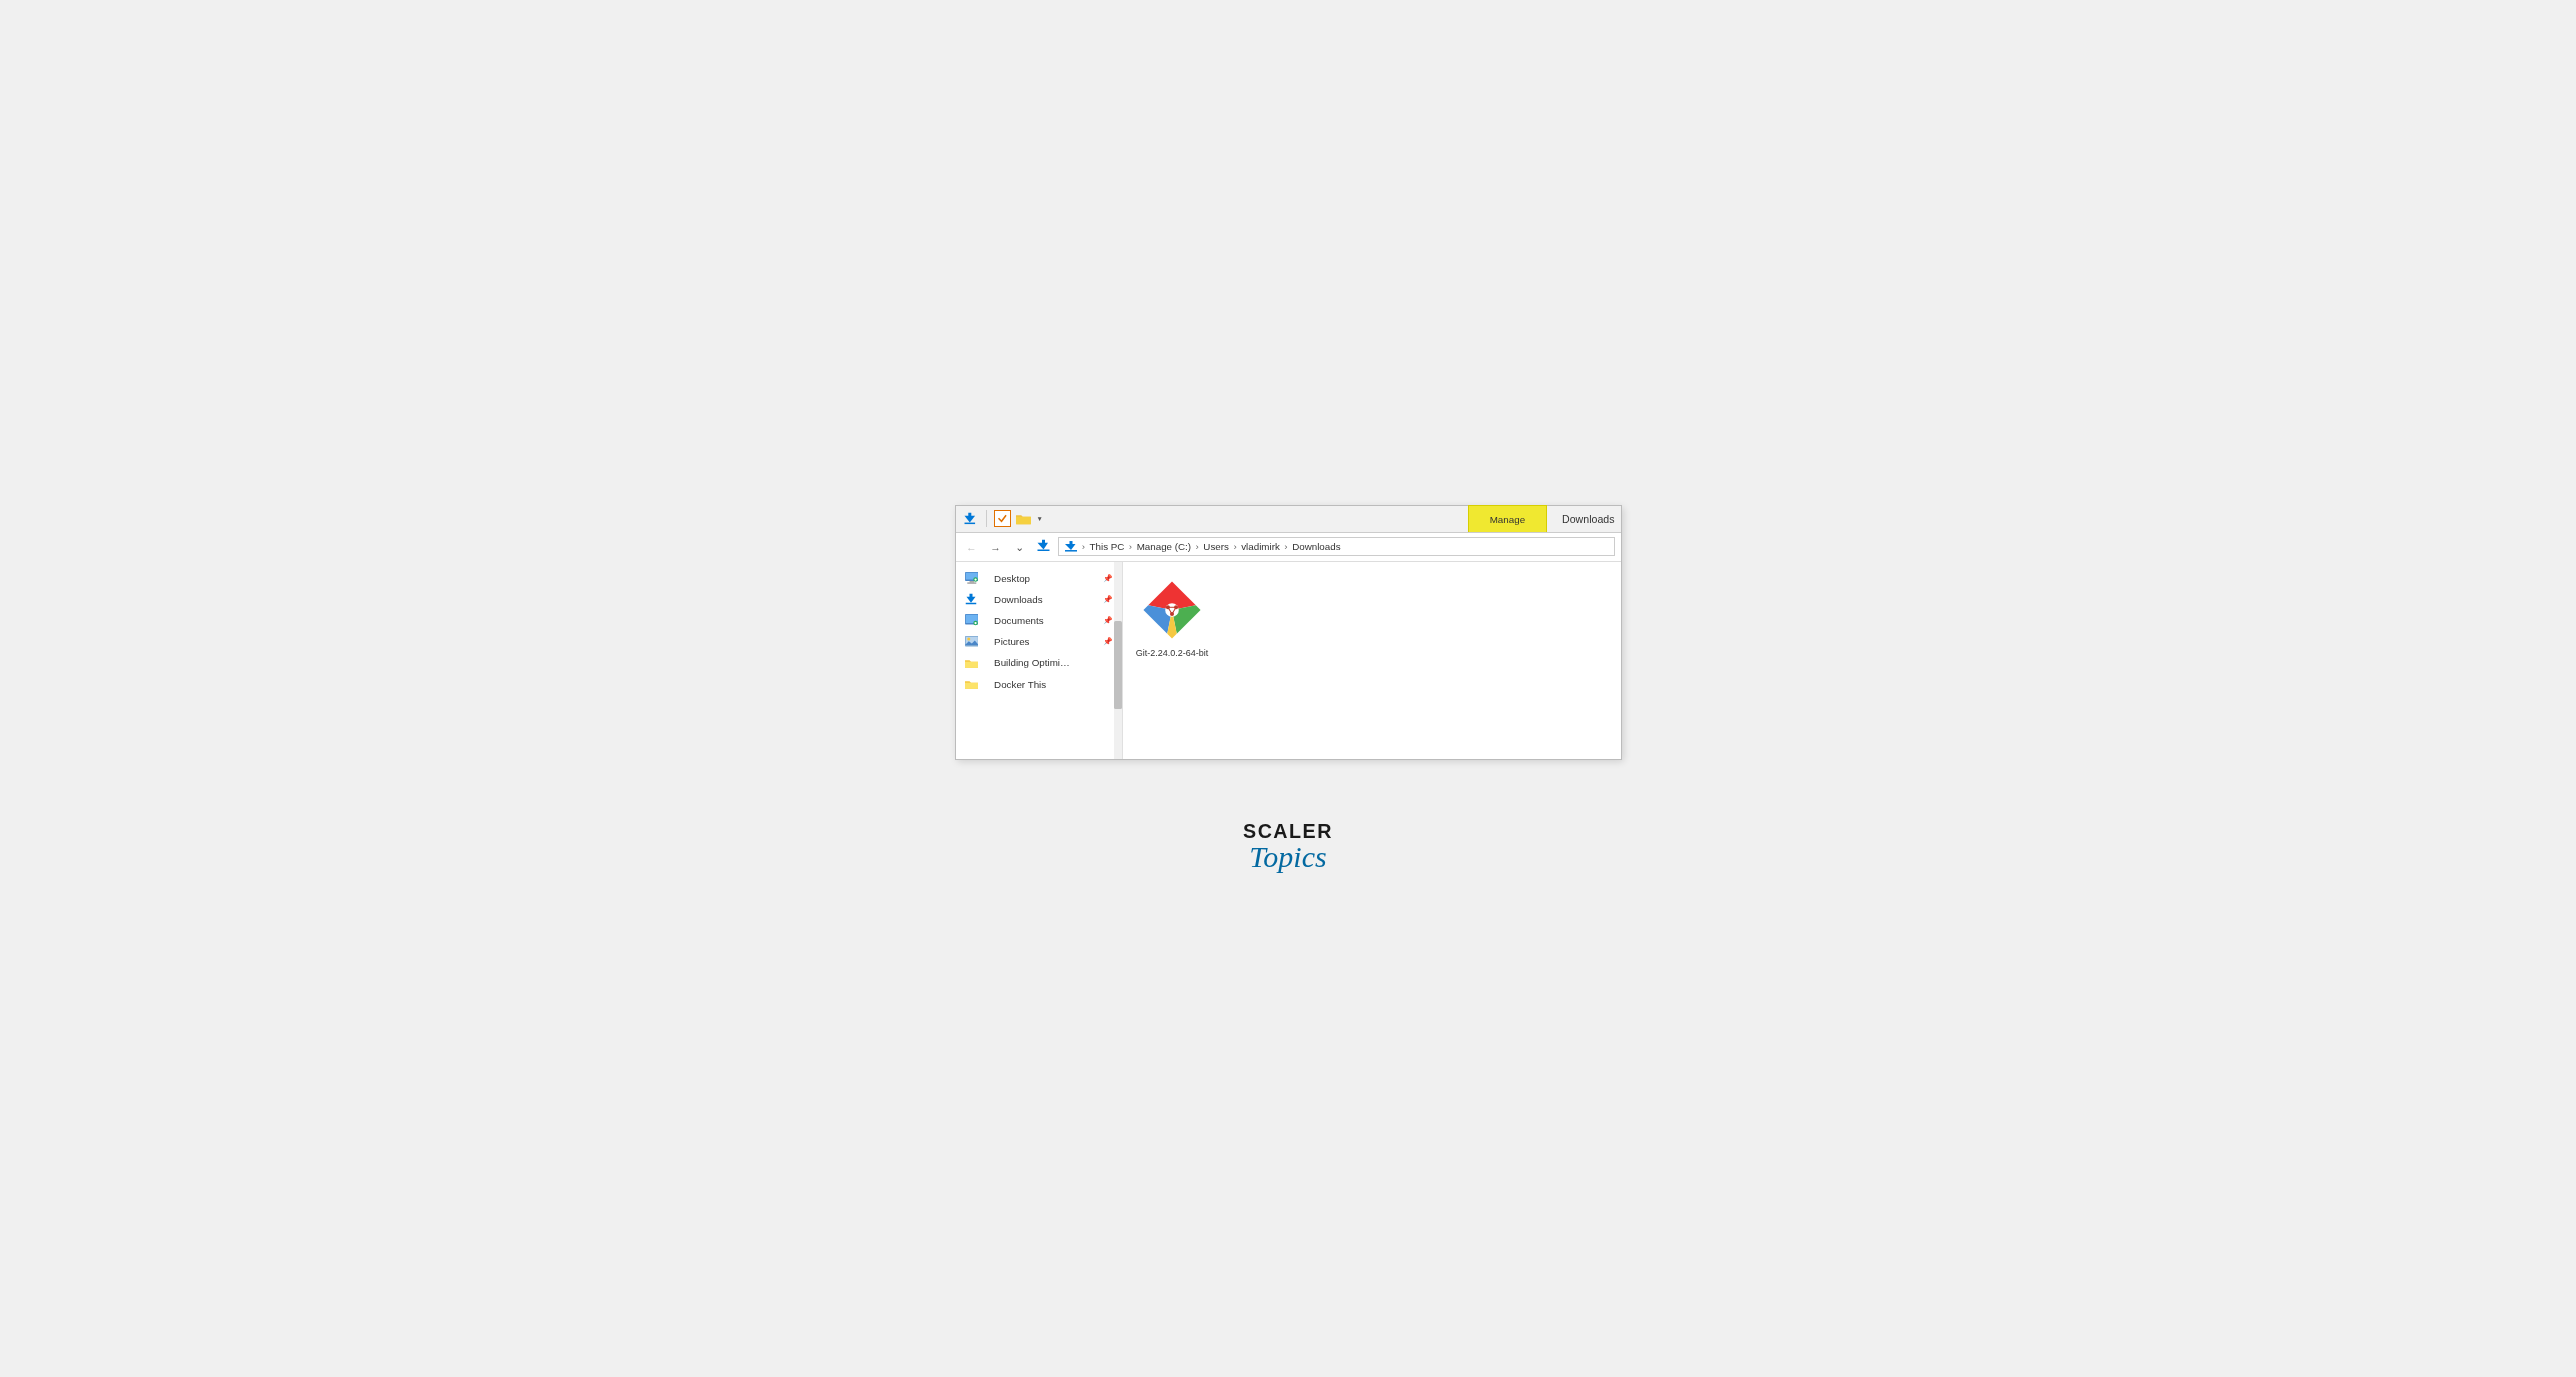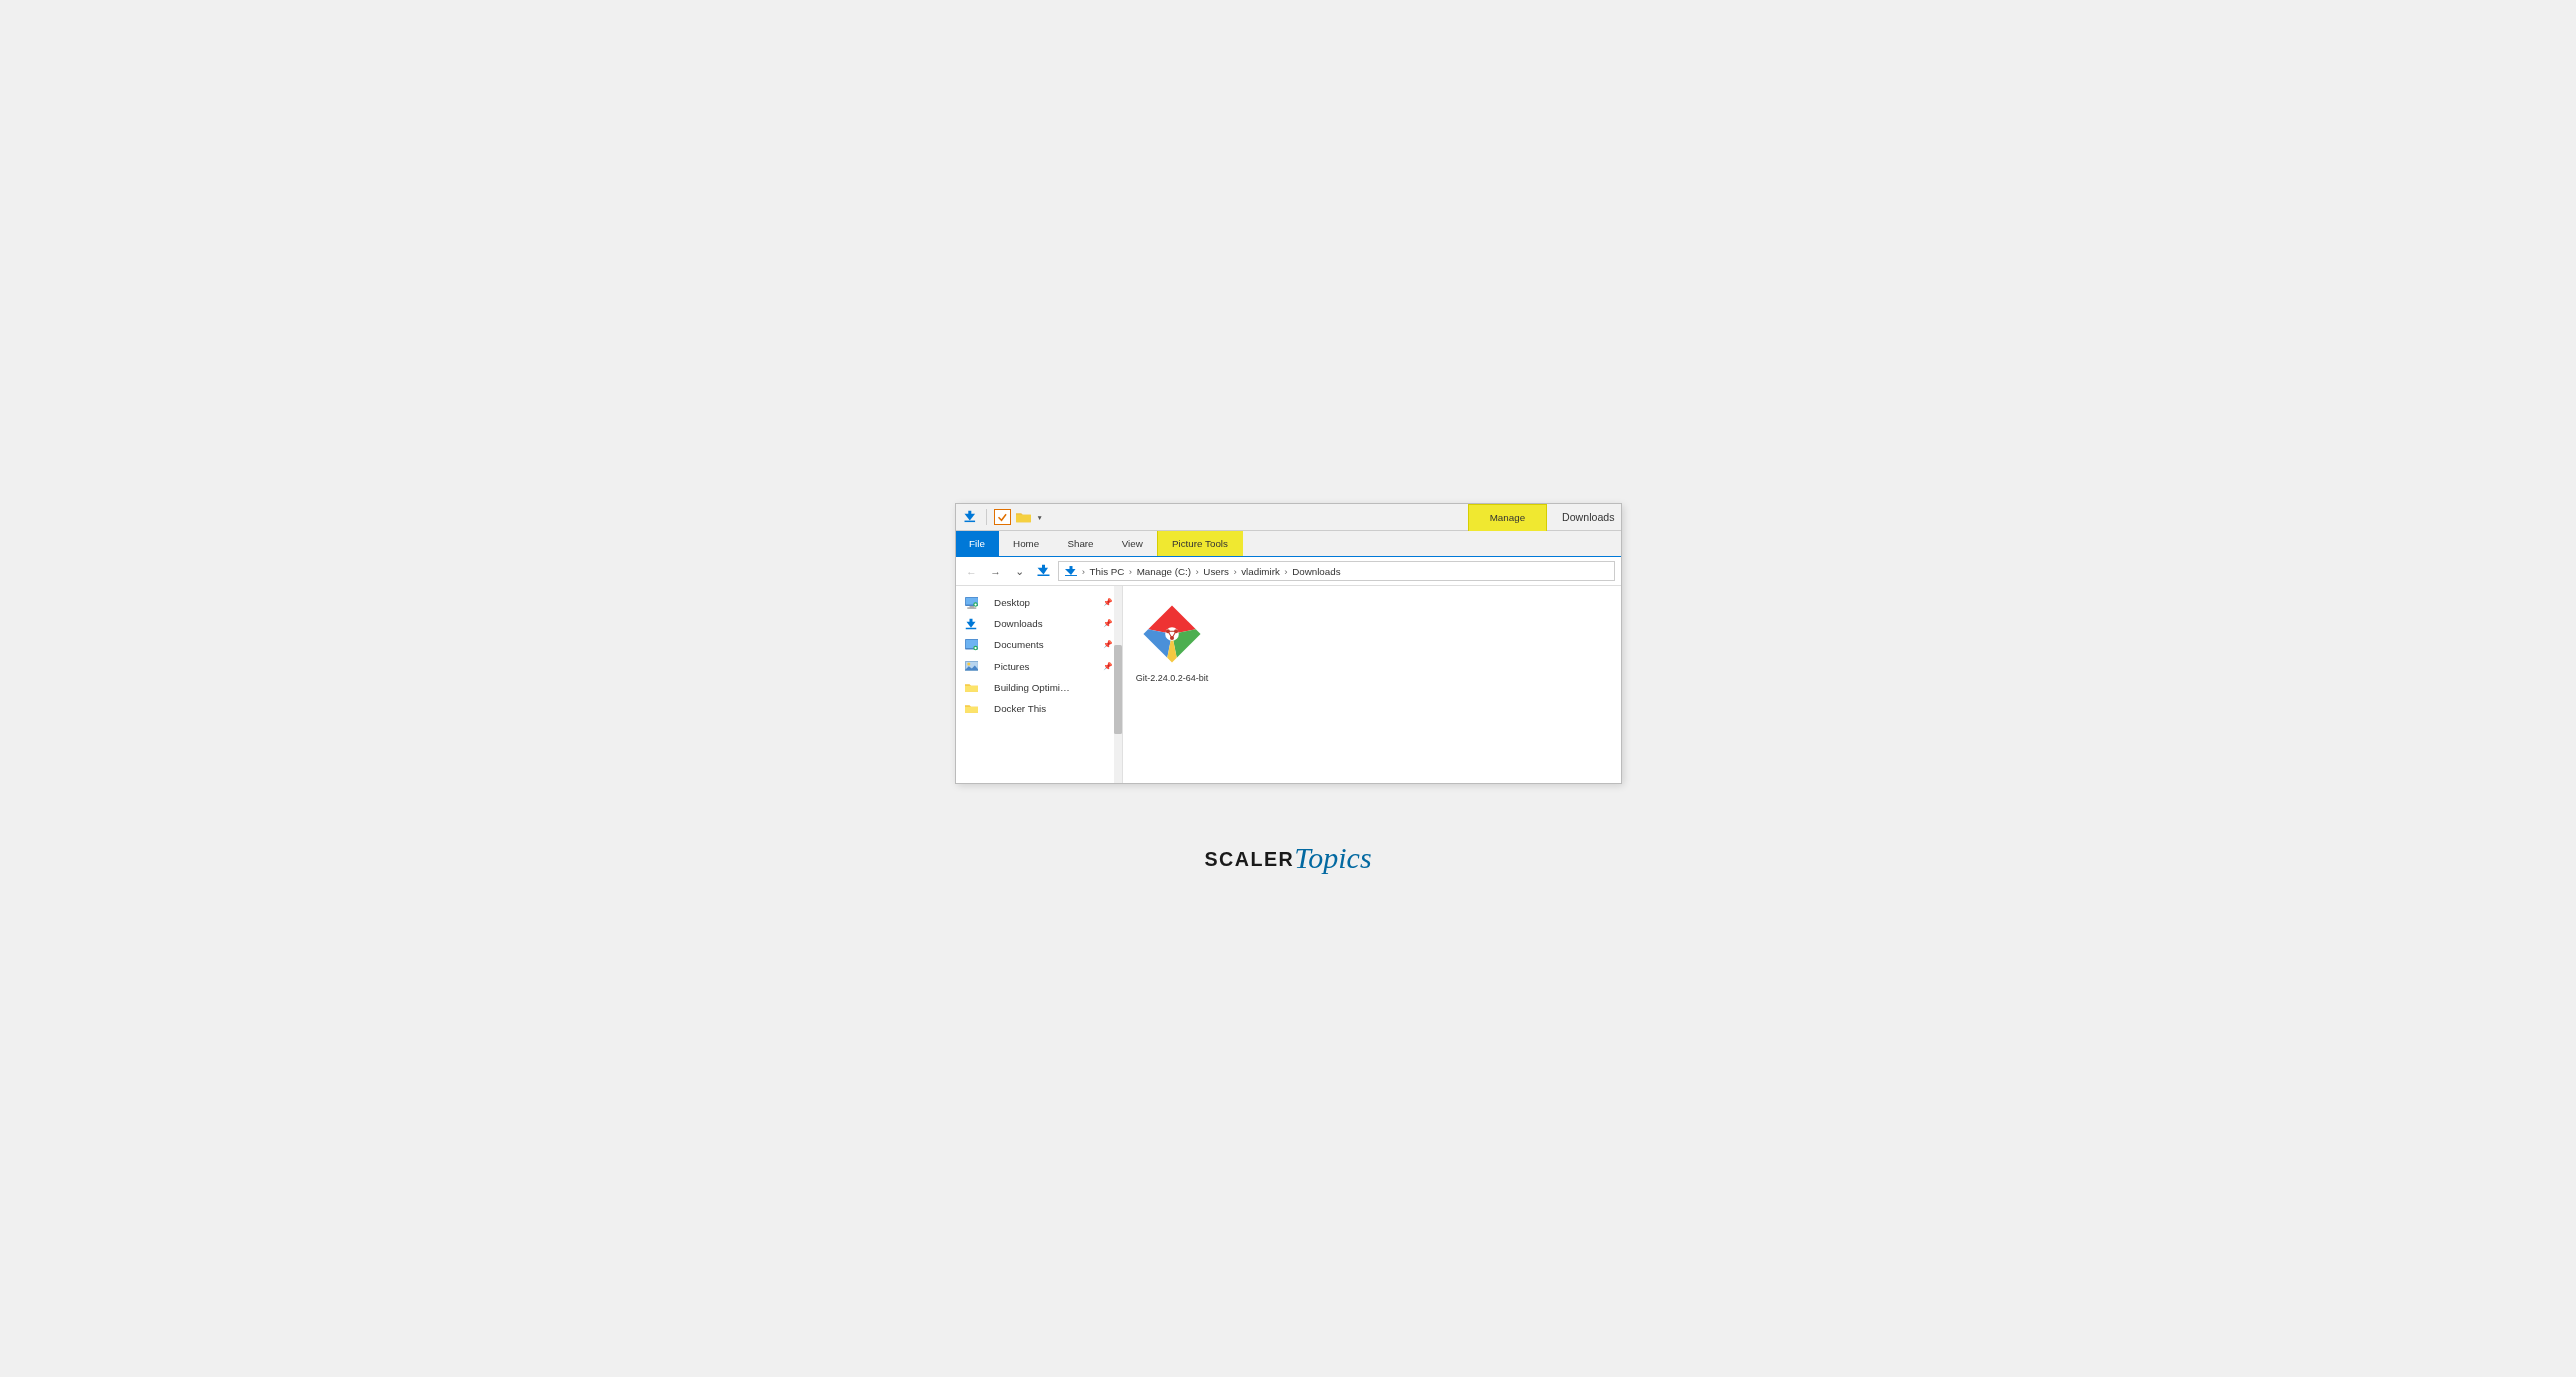--- a/index.html
+++ b/index.html
@@ -248,21 +248,21 @@
       color: #333;
       text-align: center;
       margin-top: 4.5px;
       word-break: break-word;
       line-height: 1.3;
     }
 
     
     .scaler-logo {
       display: flex;
-      flex-direction: row;
+      flex-direction: column;
       align-items: center;
       margin-top: 15px;
       text-align: right;
     }
     .scaler-title {
       font-size: 19.7px;
       font-weight: 900;
       color: #1a1a1a;
       letter-spacing: 1.5px;
     }
@@ -309,37 +309,20 @@
       </div>
       <div class="qa-chevron">▾</div>
     </div>
     <div class="title-spacer"></div>
     <div class="manage-tab">
       <span>Manage</span>
     </div>
     <div class="downloads-title">Downloads</div>
   </div>
 
-  <div class="ribbon-tabs">
-    <div class="tab active">
-      <span>File</span>
-    </div>
-    <div class="tab">
-      <span>Home</span>
-    </div>
-    <div class="tab">
-      <span>Share</span>
-    </div>
-    <div class="tab">
-      <span>View</span>
-    </div>
-    <div class="tab picture-tools">
-      <span>Picture Tools</span>
-    </div>
-  </div>
 
   <div class="address-bar">
     <div class="nav-btn disabled">←</div>
     <div class="nav-btn">→</div>
     <div class="nav-btn">⌄</div>
     <div class="up-btn">
       <svg width="15" height="15" viewBox="0 0 20 20">
         <polygon points="10,14 2,5 16,5" fill="#0078d7"></polygon>
         <rect x="8" y="1" width="4" height="8" fill="#0078d7"></rect>
         <rect x="2" y="14" width="16" height="2" fill="#0078d7"></rect>

